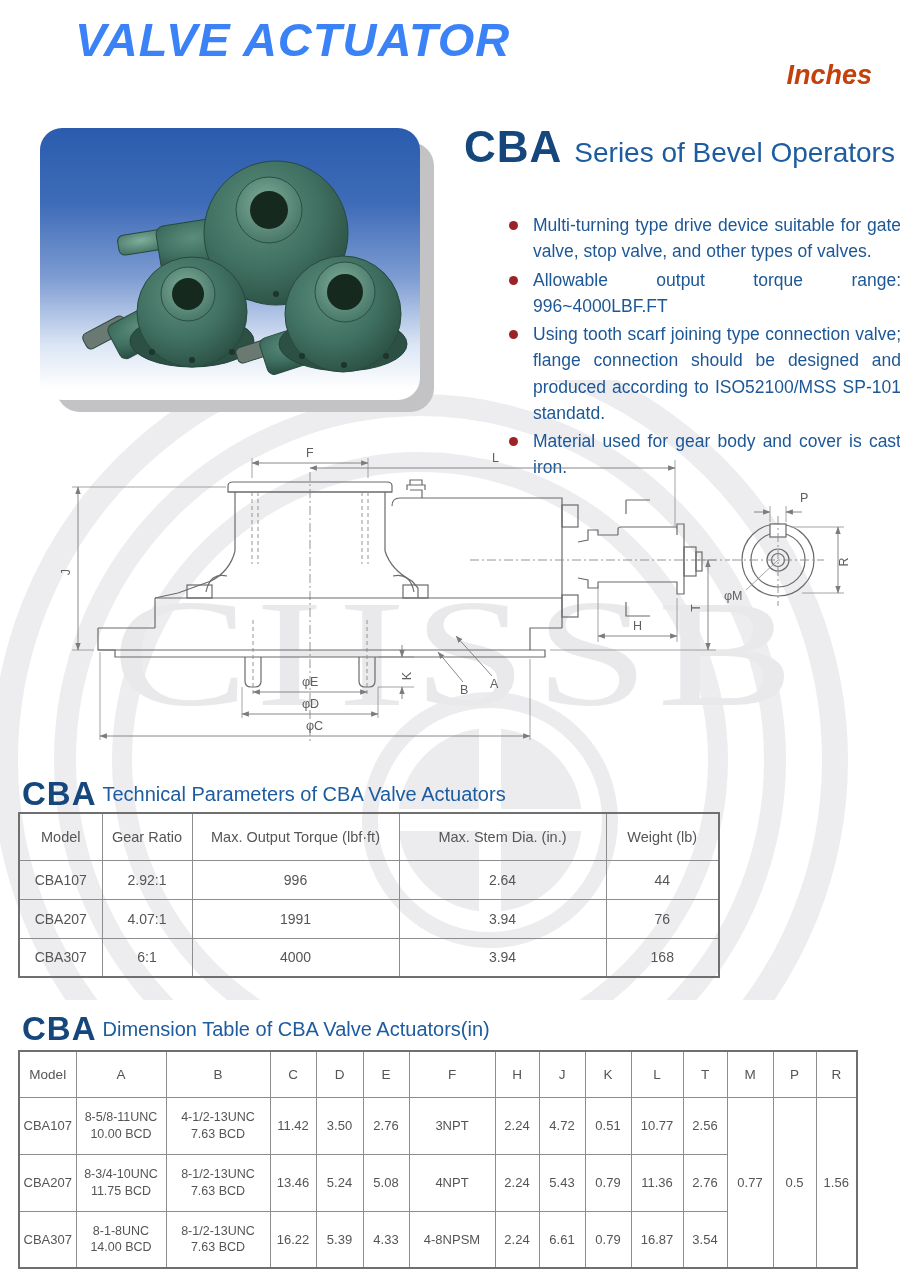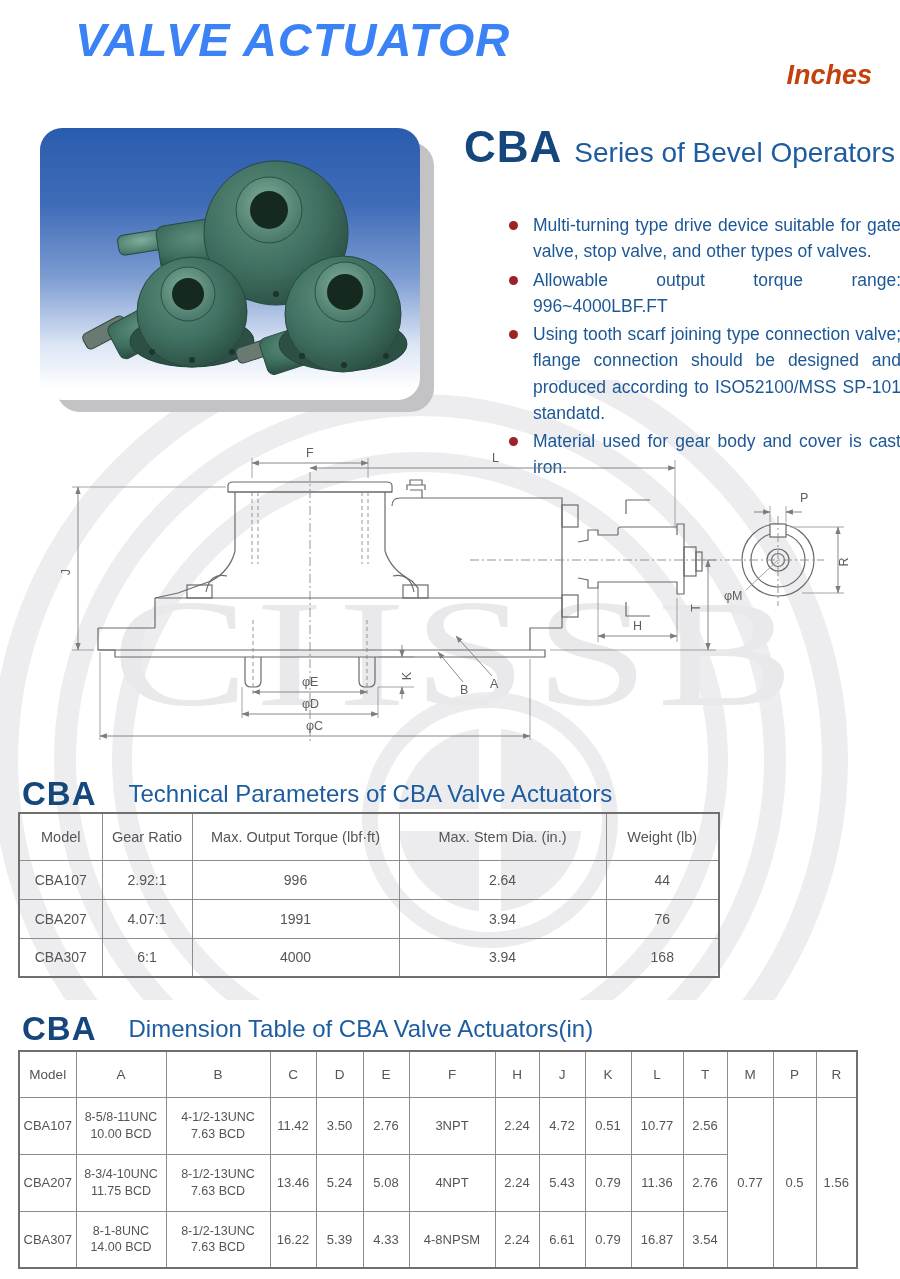--- a/index.html
+++ b/index.html
@@ -39,21 +39,21 @@
   .part{stroke:#6b6b6b;stroke-width:1.2;fill:none;}
   .hid{stroke:#8a8a8a;stroke-width:0.9;fill:none;stroke-dasharray:4 3;}
   .cl{stroke:#8a8a8a;stroke-width:0.9;fill:none;stroke-dasharray:9 3 2 3;}
   .dim{stroke:#7c7c7c;stroke-width:0.9;fill:none;}
   .ext{stroke:#8e8e8e;stroke-width:0.8;fill:none;}
   .dlabel{font-family:"Liberation Sans",sans-serif;font-size:12.5px;fill:#5f5f5f;}
 
   
   .sec-heading{position:absolute;left:22px;white-space:nowrap;}
   .sec-heading .code{font-size:33px;font-weight:900;color:#16477C;letter-spacing:1px;vertical-align:middle;}
-  .sec-heading .txt{font-size:24px;color:#1D5CA0;margin-left:32px;vertical-align:middle;}
+  .sec-heading .txt{font-size:20px;color:#1D5CA0;margin-left:6px;vertical-align:middle;}
   .sec1{top:775px;} .sec2{top:1010px;}
 
   
   table{border-collapse:collapse;table-layout:fixed;background:transparent;border-radius:32px;}
   .tech-table{position:absolute;left:18px;top:812px;width:700px;}
   .dim-table{position:absolute;left:18px;top:1050px;width:838px;}
   th,td{border:1px solid #8d8d8d;text-align:center;vertical-align:middle;
         color:#555555;font-weight:normal;padding:0 2px;box-sizing:border-box;}
   table{border:2px solid #6f6f6f;}
   .tech-table th{height:47px;font-size:14.5px;}

